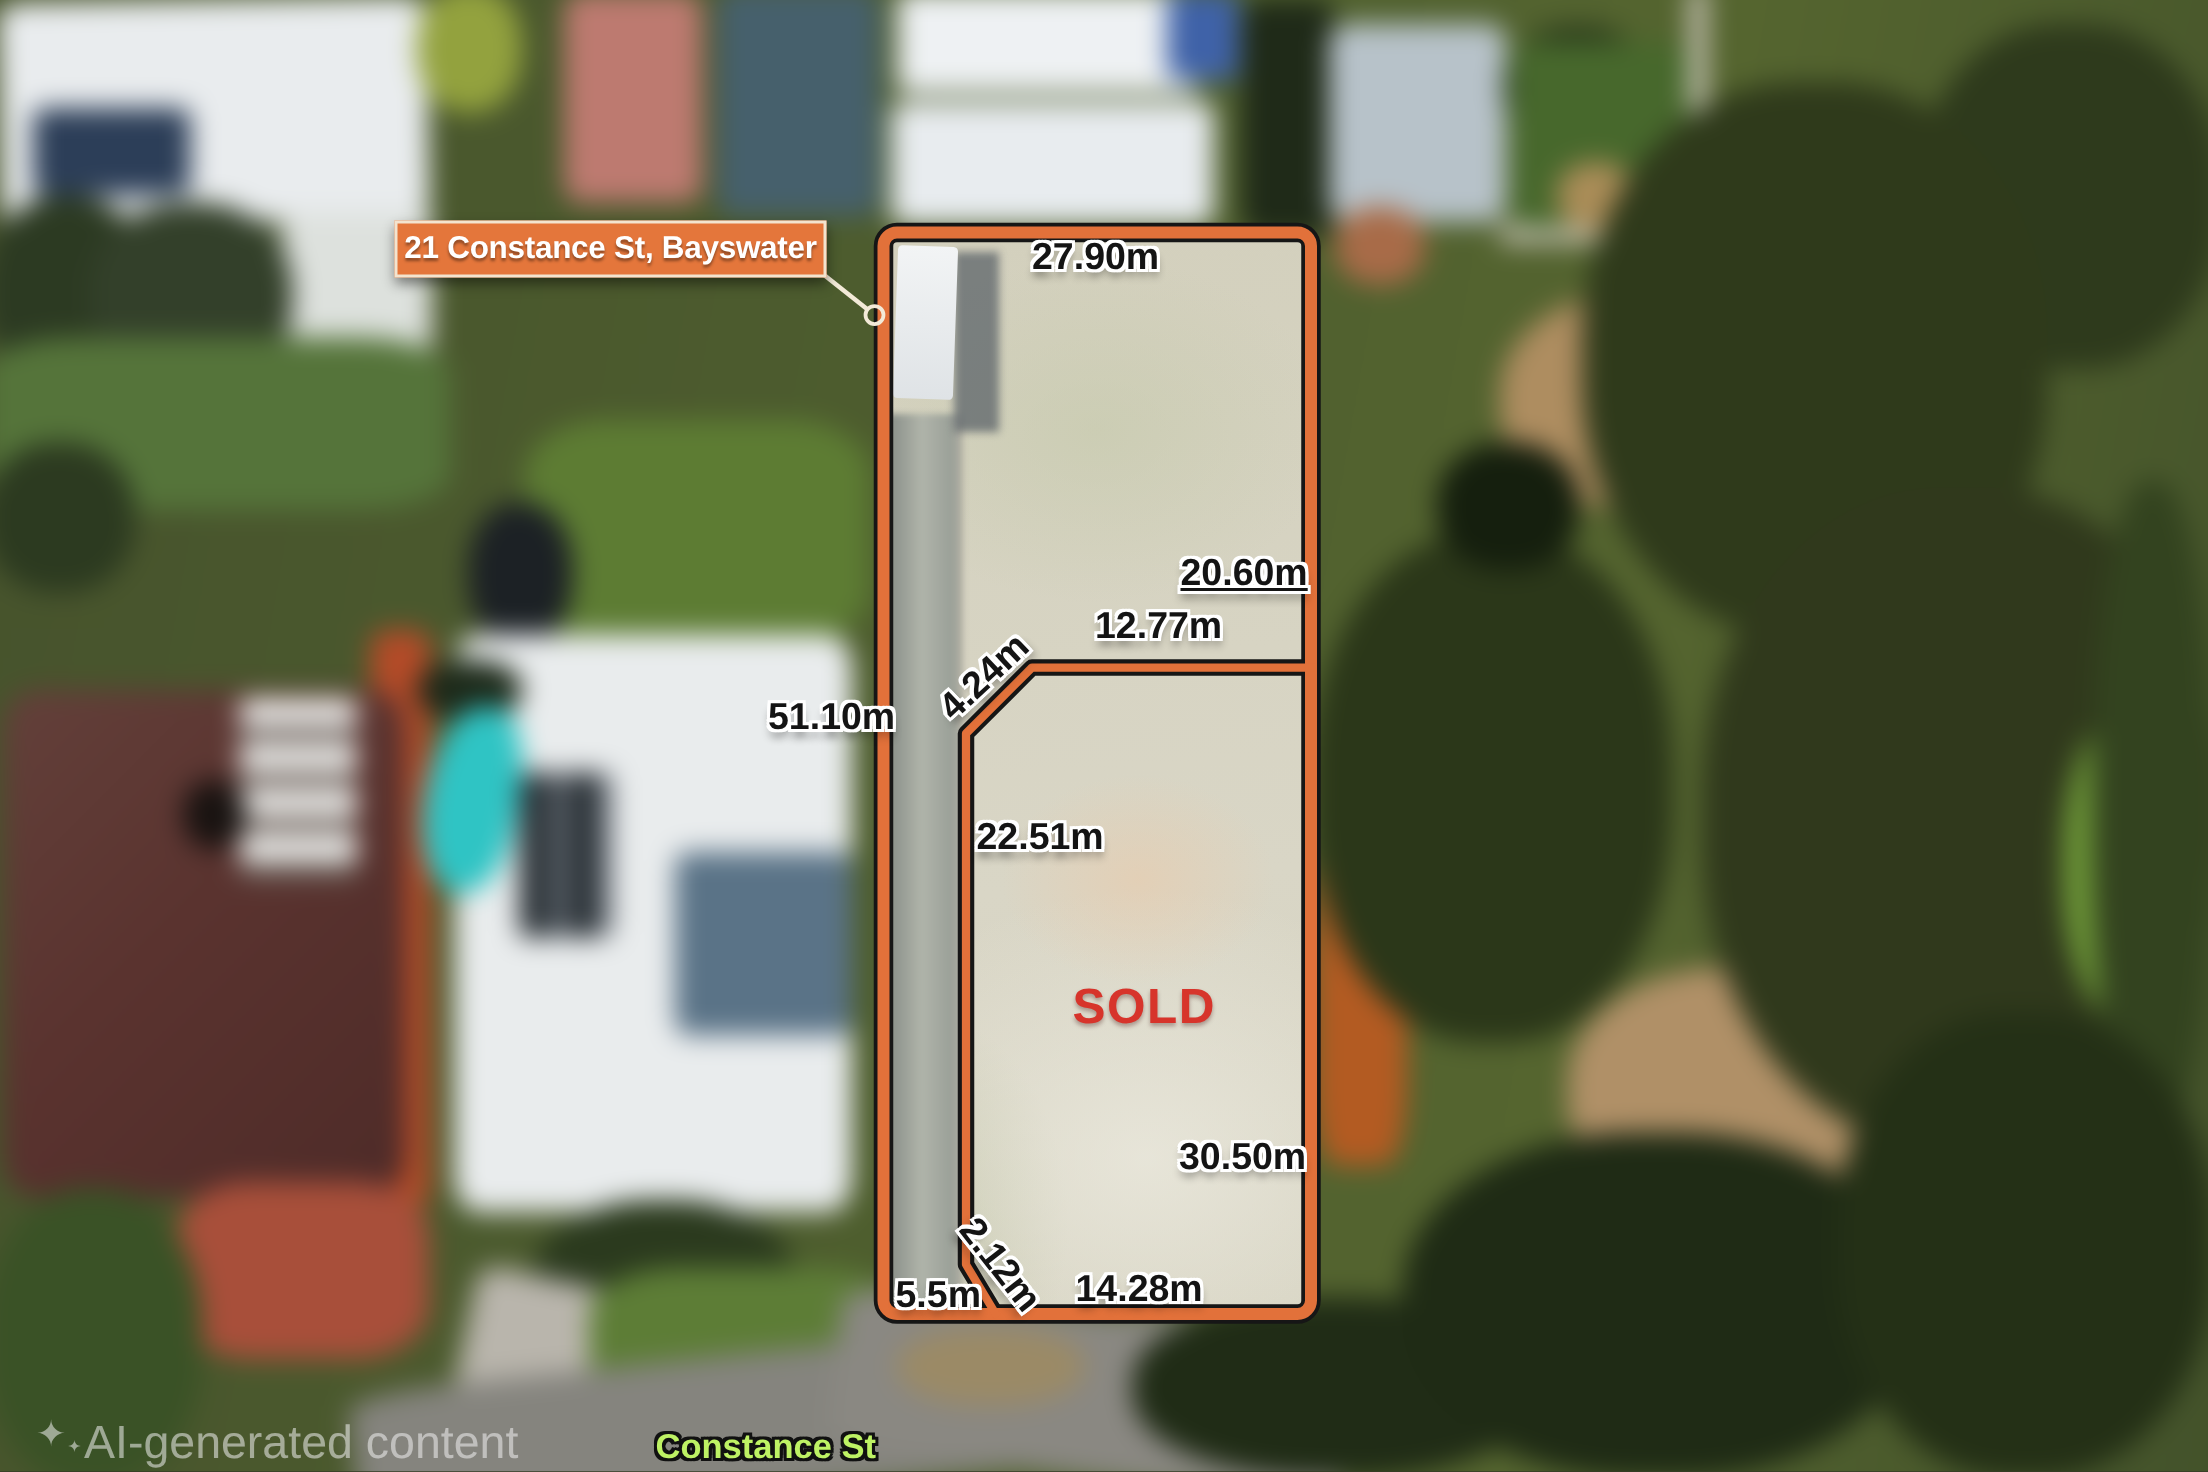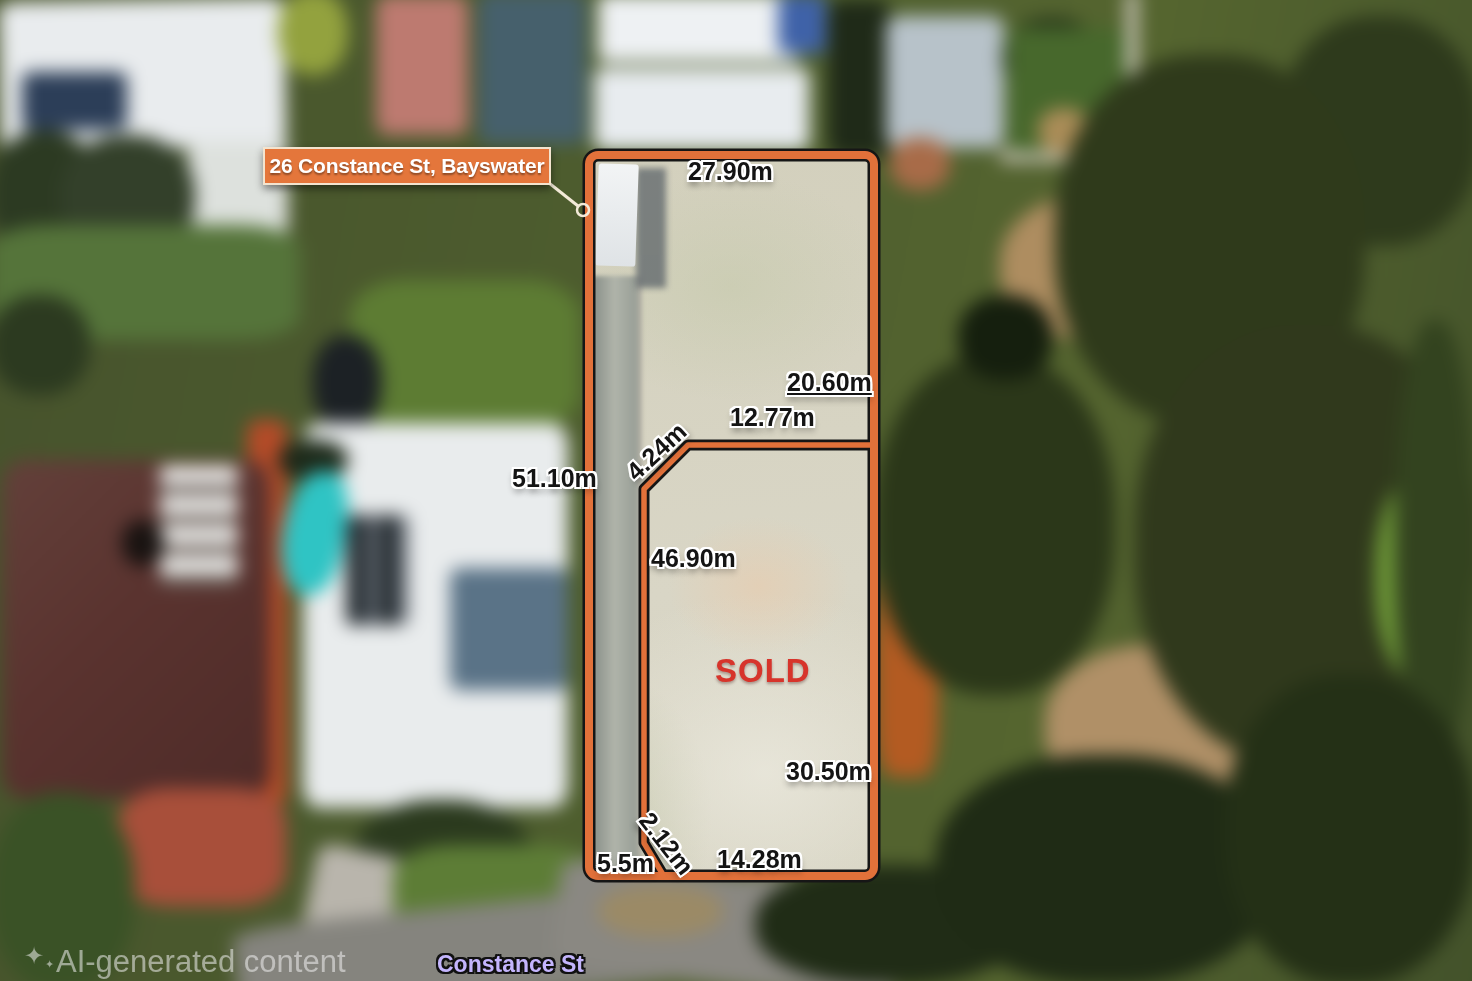--- a/index.html
+++ b/index.html
@@ -39,21 +39,21 @@
   .m-bottom{left:717px;top:845px;}
   .area-label{position:absolute;left:672px;top:294px;font-weight:bold;font-size:52px;color:#EA7F3E;
     white-space:nowrap;text-shadow:2px 4px 2px rgba(50,30,10,.75);}
   .area-label sup{font-size:30px;position:relative;top:-4px;}
   .sold-label{position:absolute;left:715px;top:652px;font-weight:bold;font-size:33px;letter-spacing:1px;
     color:#D7342B;text-shadow:0 2px 3px rgba(60,10,5,.35);}
   .address-label{position:absolute;left:263px;top:147px;width:288px;height:38px;background:#E4763B;
     border:2px solid #f3e4cf;box-sizing:border-box;box-shadow:0 4px 8px rgba(0,0,0,.45);
     display:flex;align-items:center;justify-content:center;color:#fff;font-weight:bold;font-size:21px;
     letter-spacing:-.2px;text-shadow:0 2px 2px rgba(0,0,0,.4);white-space:nowrap;}
-  .street-label{position:absolute;left:437px;top:951px;font-weight:bold;font-size:23px;color:#c4b5fd;white-space:nowrap;
+  .street-label{position:absolute;left:437px;top:951px;font-weight:bold;font-size:23px;color:#bef264;white-space:nowrap;
     text-shadow:-2px -2px 0 #111,2px -2px 0 #111,-2px 2px 0 #111,2px 2px 0 #111,
                 0 -2px 0 #111,0 2px 0 #111,-2px 0 0 #111,2px 0 0 #111;}
   
   .watermark{position:absolute;left:24px;top:940px;color:rgba(240,240,240,.55);}
   .spark{position:absolute;left:0;top:2px;font-size:24px;}
   .spark-sm{position:absolute;left:21px;top:18px;font-size:11px;}
   .wm-text{position:absolute;left:32px;top:4px;font-size:31px;white-space:nowrap;}
   
   .logo{position:absolute;left:1178px;top:874px;width:290px;height:102px;color:#f7f6f2;
     text-shadow:0 2px 6px rgba(0,0,0,.55);}
@@ -140,28 +140,28 @@
 
   <svg class="overlay" width="1472" height="981" viewBox="0 0 1472 981">
     <rect x="589" y="155" width="285" height="721" rx="9" fill="none" stroke="#161616" stroke-width="13"></rect>
     <path d="M878,445 H688 L644,489 V843 L665,878" fill="none" stroke="#161616" stroke-width="11" stroke-linejoin="round"></path>
     <rect x="589" y="155" width="285" height="721" rx="9" fill="none" stroke="#E2713A" stroke-width="8"></rect>
     <path d="M878,445 H688 L644,489 V843 L665,878" fill="none" stroke="#E2713A" stroke-width="5.5" stroke-linejoin="round"></path>
     <line x1="549" y1="183" x2="578" y2="206" stroke="#f3ead8" stroke-width="3"></line>
     <circle cx="583" cy="210" r="6" fill="none" stroke="#f3ead8" stroke-width="2.5"></circle>
   </svg>
 
-  <div class="address-label">26 Constance St, Bayswater</div>
+  <div class="address-label">21 Constance St, Bayswater</div>
 
   <div class="meas m-top">27.90m</div>
   <div class="meas m-right-upper">20.60m</div>
   <div class="meas m-div-h">12.77m</div>
   <div class="meas m-div-diag">4.24m</div>
   <div class="meas m-left">51.10m</div>
-  <div class="meas m-div-v">46.90m</div>
+  <div class="meas m-div-v">22.51m</div>
   <div class="meas m-right-lower">30.50m</div>
   <div class="meas m-bot-diag">2.12m</div>
   <div class="meas m-bot-left">5.5m</div>
   <div class="meas m-bottom">14.28m</div>
 
   <div class="sold-label">SOLD</div>
 
   <div class="street-label">Constance St</div>
 
   <div class="watermark">

